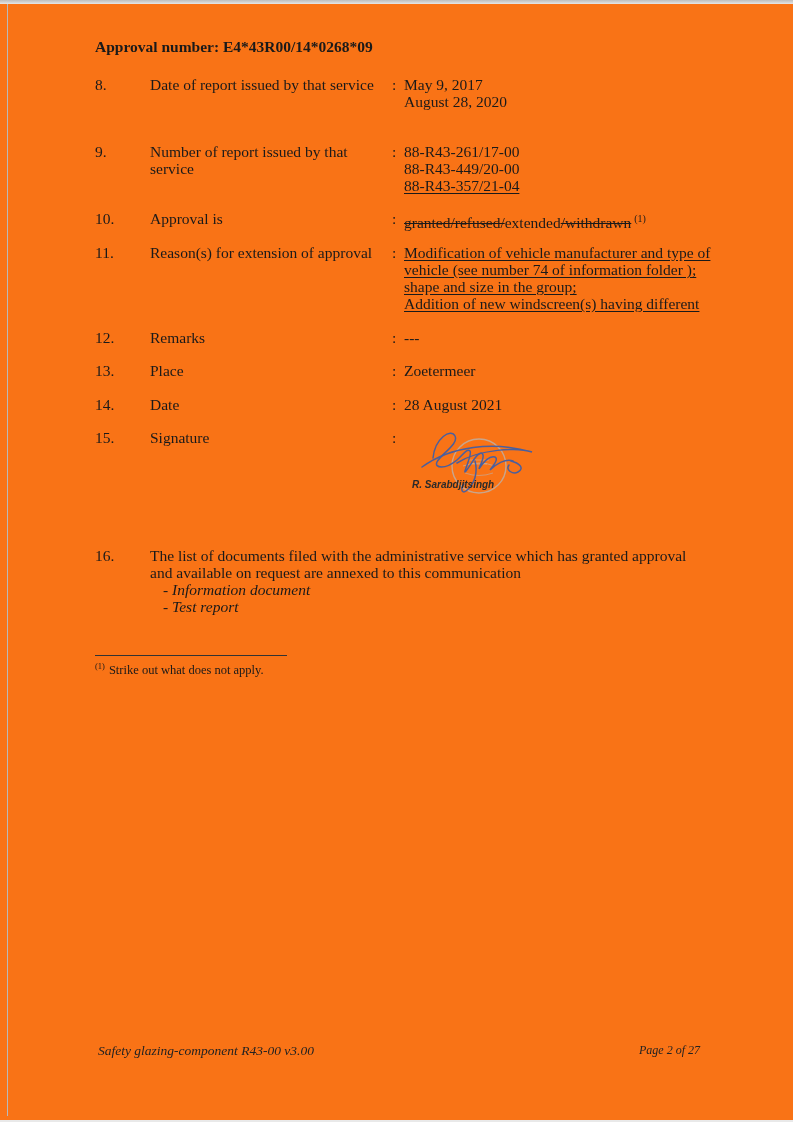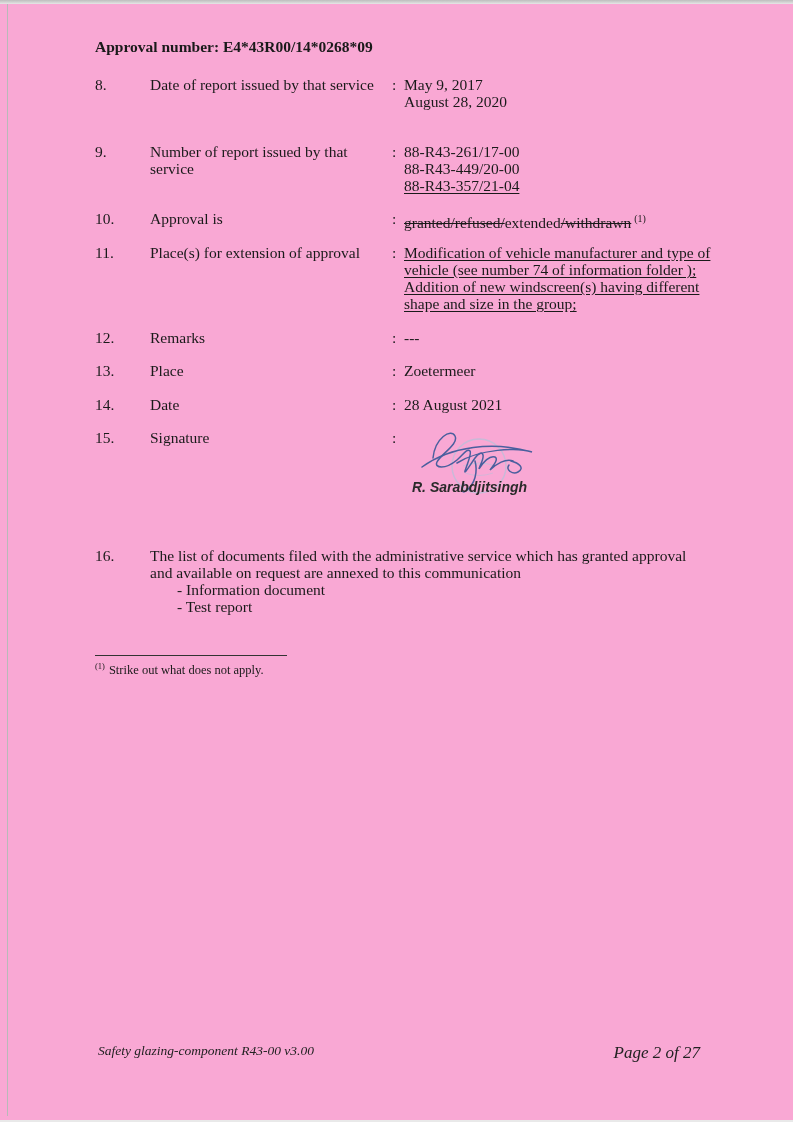--- a/index.html
+++ b/index.html
@@ -1,19 +1,19 @@
 <!DOCTYPE html>
 <html><head>
 <meta charset="utf-8">
 <style>
   html,body{margin:0;padding:0;background:#ffffff;}
   .page{
     position:relative;
     width:793px;height:1122px;
-    background:#f9a8d4;
+    background:#f97316;
     font-family:"Liberation Serif","DejaVu Serif",serif;
     font-size:15.5px;
     color:#1a1a1a;
     overflow:hidden;
   }
   .edge-top{position:absolute;left:0;top:0;width:793px;height:4px;
     background:linear-gradient(#bdbdbd,#e6e6e6);}
   .edge-left{position:absolute;left:7px;top:4px;width:1px;height:1112px;background:#b9b9b9;}
   .edge-bottom{position:absolute;left:0;bottom:0;width:793px;height:2px;background:#e9e9e9;}
 
@@ -25,33 +25,33 @@
   .col{position:absolute;left:297px;top:0;}
   .val{position:absolute;left:309px;top:0;width:310px;}
   .u{text-decoration:underline;text-underline-offset:2px;}
   .strike{text-decoration:line-through;}
   .sup{font-size:10px;vertical-align:super;margin-left:3px;}
   .dashval{letter-spacing:0px;}
 
   .sig-wrap{position:absolute;left:415px;top:420px;width:125px;height:78px;}
   .sig-name{position:absolute;left:412px;top:479px;
     font-family:"Liberation Sans","DejaVu Sans",sans-serif;
-    font-size:14px;font-weight:bold;font-style:italic;color:#2a2a2a;}
+    font-size:10px;font-weight:bold;font-style:italic;color:#2a2a2a;}
 
   .item16{position:absolute;left:95px;top:547px;width:660px;line-height:17px;}
   .item16 .txt{position:absolute;left:55px;top:0;width:548px;}
-  .bullet{margin-left:27px;}
+  .bullet{margin-left:13px;font-style:italic;}
 
   .footnote-rule{position:absolute;left:95px;top:655px;width:192px;height:0;
     border-top:1.5px solid #333;}
   .footnote{position:absolute;left:95px;top:661px;font-size:12.5px;}
   .footnote .fn-sup{font-size:8.5px;vertical-align:super;margin-right:4px;}
 
   .footer-left{position:absolute;left:98px;top:1043px;font-style:italic;font-size:13.5px;color:#222;}
-  .footer-right{position:absolute;right:93px;top:1043px;font-style:italic;font-size:17px;color:#222;}
+  .footer-right{position:absolute;right:93px;top:1043px;font-style:italic;font-size:12px;color:#222;}
 </style>
 </head>
 <body>
 
 <div class="page">
   <div class="edge-top"></div>
   <div class="edge-left"></div>
   <div class="edge-bottom"></div>
 
   <div class="hdr">Approval number: E4*43R00/14*0268*09</div>
@@ -79,27 +79,27 @@
 
   <div class="row" style="top:210px">
     <span class="num">10.</span>
     <span class="lbl">Approval is</span>
     <span class="col">:</span>
     <span class="val"><span class="strike">granted/refused/</span><span>extended</span><span class="strike">/withdrawn</span><span class="sup">(1)</span></span>
   </div>
 
   <div class="row" style="top:244px">
     <span class="num">11.</span>
-    <span class="lbl">Place(s) for extension of approval</span>
+    <span class="lbl">Reason(s) for extension of approval</span>
     <span class="col">:</span>
     <span class="val">
       <div class="u">Modification of vehicle manufacturer and type of</div>
       <div class="u">vehicle (see number 74 of information folder );</div>
+      <div class="u">shape and size in the group;</div>
       <div class="u">Addition of new windscreen(s) having different</div>
-      <div class="u">shape and size in the group;</div>
     </span>
   </div>
 
   <div class="row" style="top:329px">
     <span class="num">12.</span>
     <span class="lbl">Remarks</span>
     <span class="col">:</span>
     <span class="val dashval">---</span>
   </div>
 

